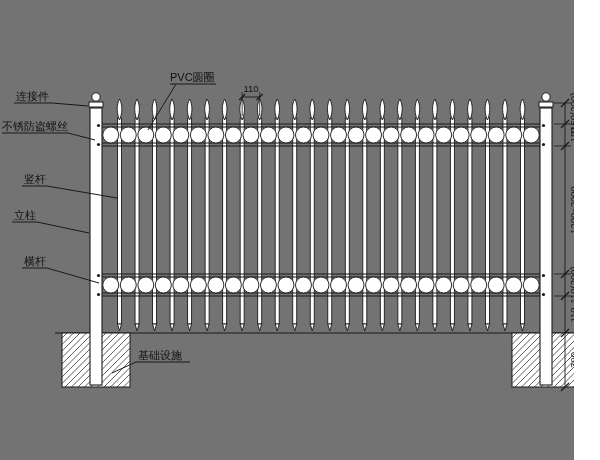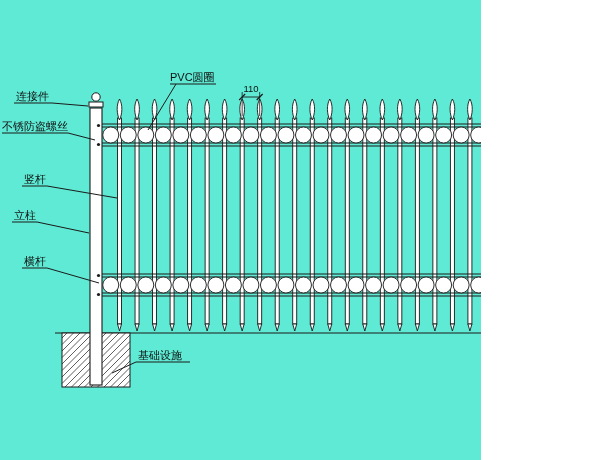--- a/index.html
+++ b/index.html
@@ -1,17 +1,17 @@
 <!DOCTYPE html>
 <html><head>
 <meta charset="utf-8">
 <style>
   html, body { margin: 0; padding: 0; background: #ffffff; }
   .page {
-    width: 481px; height: 460px; position: relative; background: #5eead4;
+    width: 574px; height: 460px; position: relative; background: #737373;
     font-family: "Liberation Sans", sans-serif; overflow: hidden;
   }
   svg { position: absolute; left: 0; top: 0; }
   text {
     font-family: "Liberation Sans", sans-serif;
     fill: #111111;
   }
   .lbl  { font-size: 11px; }
   .dim  { font-size: 9.5px; }
   .ann  { stroke: #1a1a1a; stroke-width: 1; fill: none; }

